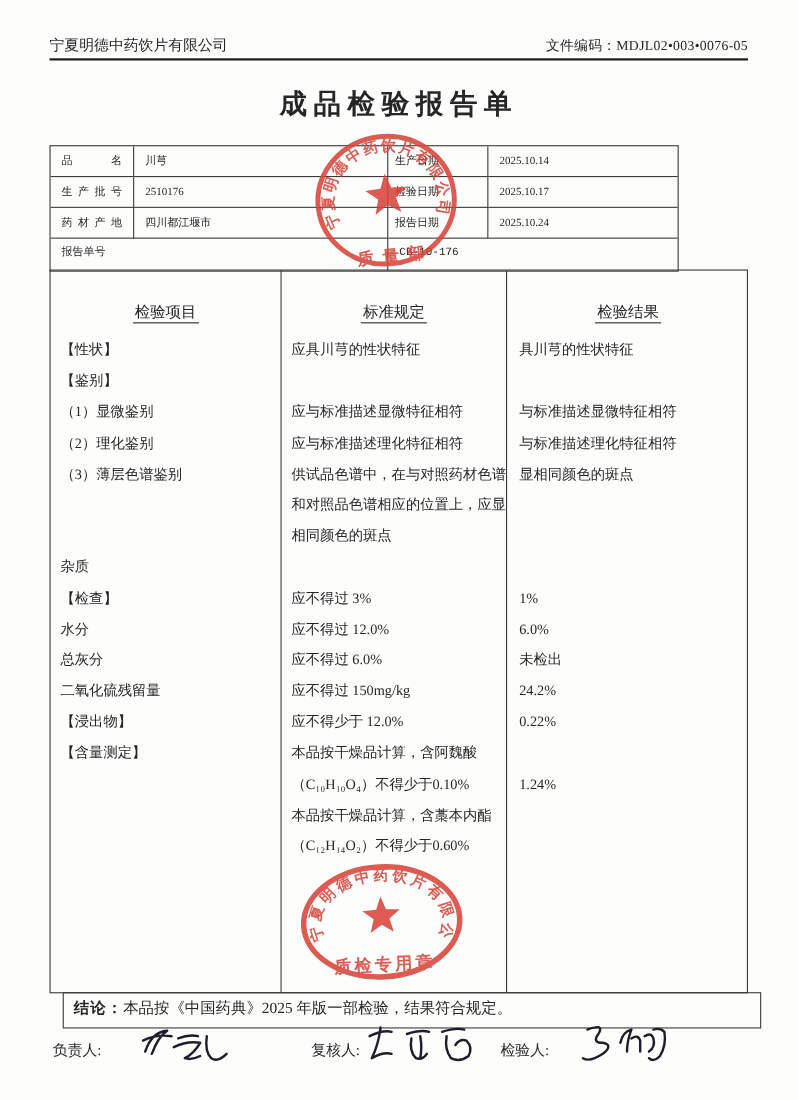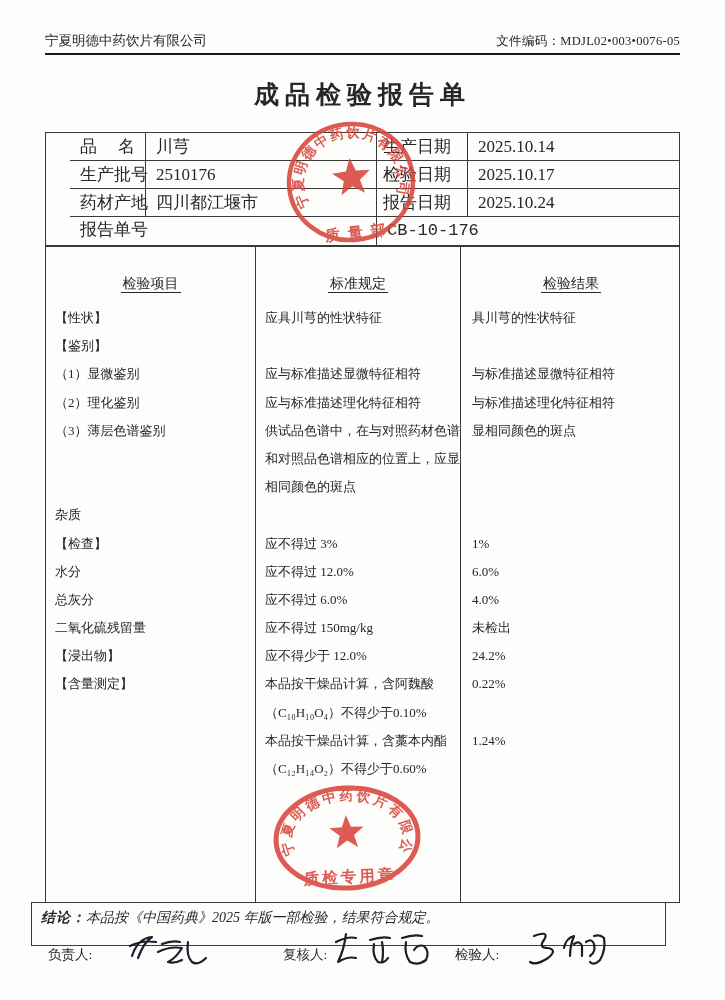--- a/index.html
+++ b/index.html
@@ -8,46 +8,46 @@
     font-family:"Liberation Serif","DejaVu Serif",serif;color:#262626;
     overflow:hidden;
   }
   .abs{position:absolute;}
   
   .hdr-left{left:45px;top:32px;font-size:13.5px;}
   .hdr-right{right:45px;top:33px;font-size:12.5px;letter-spacing:.3px;}
   .hdr-rule{left:45px;top:53px;width:635px;height:0;border-top:2.5px solid #1b1b1b;}
   .doc-title{left:0;top:78px;width:725px;text-align:center;font-size:25px;font-weight:bold;letter-spacing:6px;}
   
-  .info-table{left:45px;top:132px;width:635px;display:grid;
+  .info-table{left:45px;top:132px;width:572px;display:grid;
     grid-template-columns:76px 231px 91px 1fr;
     grid-template-rows:28px 28px 28px 29px;
-    border:1px solid #3a3a3a;box-sizing:border-box;font-size:17px;padding-left:24px;}
+    border:1px solid #3a3a3a;box-sizing:border-box;font-size:10px;}
   .info-table>div{box-sizing:border-box;line-height:27px;white-space:nowrap;overflow:visible;}
   .cell-br{border-right:1px solid #3a3a3a;}
   .cell-bb{border-bottom:1px solid #3a3a3a;}
   .lbl{padding:0 10px;}
   .lbl-just{text-align:justify;text-align-last:justify;}
   .val{padding-left:10px;}
   .lbl2{padding-left:6px;}
   .span2{grid-column:span 2;font-family:Liberation Mono, monospace;}
   
   .main-table{left:45px;top:245px;width:635px;height:658px;border:1px solid #3a3a3a;
     box-sizing:border-box;display:grid;grid-template-columns:210px 205px 220px;}
   .col{box-sizing:border-box;height:100%;}
   .col-div{border-right:1px solid #3a3a3a;}
   .col-head{height:58px;box-sizing:border-box;padding-top:29px;text-align:center;font-size:14px;}
   .col-head span{border-bottom:1px solid #262626;padding:0 2px 1px 2px;}
   .tline{height:28.2px;line-height:28.2px;font-size:13px;white-space:nowrap;}
   .col-item .tline{padding-left:9px;}
   .col-std .tline{padding-left:9px;}
   .col-res .tline{padding-left:11px;}
   
-  .conclusion{left:31px;top:902px;width:635px;height:44px;border:1px solid #3a3a3a;
-    box-sizing:border-box;line-height:29px;font-size:14px;padding-left:9px;white-space:nowrap;font-style:italic;}
+  .conclusion{left:57px;top:902px;width:635px;height:33px;border:1px solid #3a3a3a;
+    box-sizing:border-box;line-height:29px;font-size:14px;padding-left:9px;white-space:nowrap;}
   .conclusion b{letter-spacing:1px;}
   .sig-label{font-size:13.5px;top:946px;}
   .sig-svg{pointer-events:none;}
   .sig-svg path{fill:none;stroke:#1d1d2c;stroke-width:2.2;stroke-linecap:round;stroke-linejoin:round;}
   
   .stamp{pointer-events:none;opacity:.88;}
   .stamp text{fill:#d8453b;font-family:"Liberation Serif","DejaVu Serif",serif;font-weight:bold;}
   .stamp .ring{fill:none;stroke:#d8453b;}
   .stamp .star{fill:#d8453b;}
   .stamp-top{left:266px;top:108px;transform:rotate(-6deg);}
@@ -127,21 +127,20 @@
     <div class="tline">具川芎的性状特征</div>
     <div class="tline"></div>
     <div class="tline">与标准描述显微特征相符</div>
     <div class="tline">与标准描述理化特征相符</div>
     <div class="tline">显相同颜色的斑点</div>
     <div class="tline"></div>
     <div class="tline"></div>
     <div class="tline"></div>
     <div class="tline">1%</div>
     <div class="tline">6.0%</div>
-    <div class="tline">4.0%</div>
     <div class="tline">未检出</div>
     <div class="tline">24.2%</div>
     <div class="tline">0.22%</div>
     <div class="tline"></div>
     <div class="tline">1.24%</div>
     <div class="tline"></div>
   </div>
 </div>
 
 <div class="abs conclusion">

